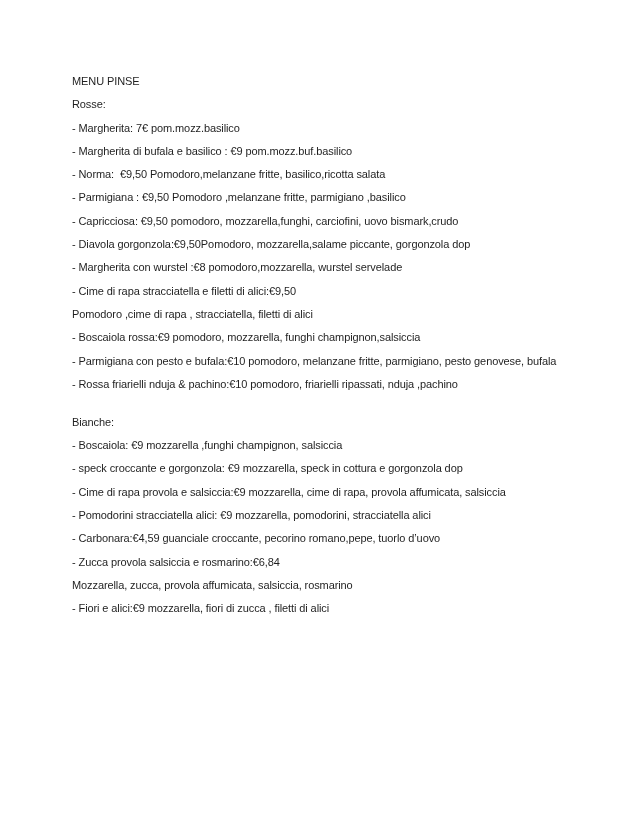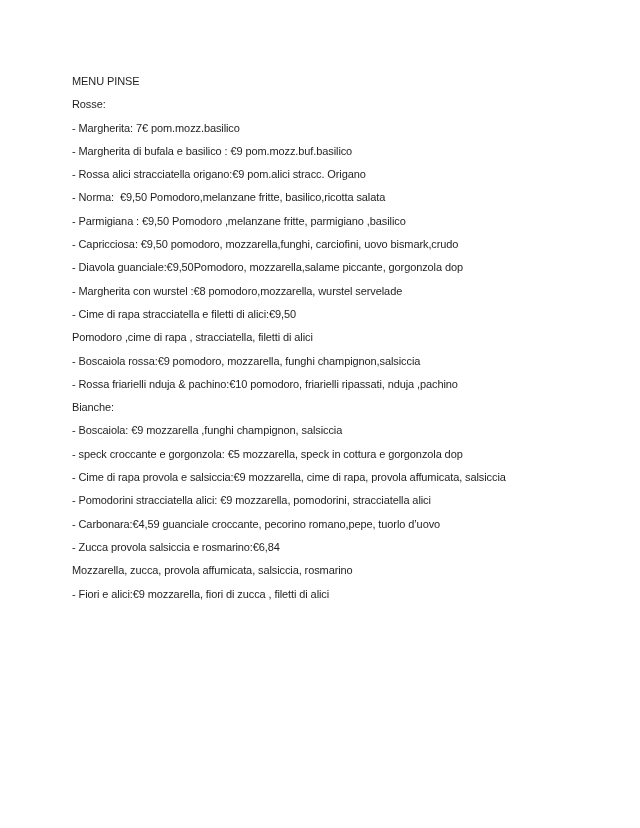--- a/index.html
+++ b/index.html
@@ -23,53 +23,53 @@
   }
   .line {
     margin: 0 0 9.3px 0;
     font-size: 11px;
     line-height: 14px;
     letter-spacing: -0.1px;
     white-space: pre-wrap;
     color: #1f1f1f;
   }
   .section-gap {
-    margin-top: 9px;
+    margin-top: 24px;
   }
 </style>
 </head>
 <body>
 
 <div class="page">
 
   <p class="line">MENU PINSE</p>
 
   <section>
     <p class="line">Rosse:</p>
     <div>
         <p class="line">- Margherita: 7€ pom.mozz.basilico</p>
         <p class="line">- Margherita di bufala e basilico : €9 pom.mozz.buf.basilico</p>
-        <p class="line">- Rossa alici stracciatella origano:€9 pom.alici stracc. Origano</p>
         <p class="line">- Norma:  €9,50 Pomodoro,melanzane fritte, basilico,ricotta salata</p>
         <p class="line">- Parmigiana : €9,50 Pomodoro ,melanzane fritte, parmigiano ,basilico</p>
         <p class="line">- Capricciosa: €9,50 pomodoro, mozzarella,funghi, carciofini, uovo bismark,crudo</p>
-        <p class="line">- Diavola guanciale:€9,50Pomodoro, mozzarella,salame piccante, gorgonzola dop</p>
+        <p class="line">- Diavola gorgonzola:€9,50Pomodoro, mozzarella,salame piccante, gorgonzola dop</p>
         <p class="line">- Margherita con wurstel :€8 pomodoro,mozzarella, wurstel servelade</p>
         <p class="line">- Cime di rapa stracciatella e filetti di alici:€9,50</p>
         <p class="line">Pomodoro ,cime di rapa , stracciatella, filetti di alici</p>
         <p class="line">- Boscaiola rossa:€9 pomodoro, mozzarella, funghi champignon,salsiccia</p>
+        <p class="line">- Parmigiana con pesto e bufala:€10 pomodoro, melanzane fritte, parmigiano, pesto genovese, bufala</p>
         <p class="line">- Rossa friarielli nduja &amp; pachino:€10 pomodoro, friarielli ripassati, nduja ,pachino</p>
       </div>
   </section>
 
   <section class="section-gap">
     <p class="line">Bianche:</p>
     <div>
         <p class="line">- Boscaiola: €9 mozzarella ,funghi champignon, salsiccia</p>
-        <p class="line">- speck croccante e gorgonzola: €5 mozzarella, speck in cottura e gorgonzola dop</p>
+        <p class="line">- speck croccante e gorgonzola: €9 mozzarella, speck in cottura e gorgonzola dop</p>
         <p class="line">- Cime di rapa provola e salsiccia:€9 mozzarella, cime di rapa, provola affumicata, salsiccia</p>
         <p class="line">- Pomodorini stracciatella alici: €9 mozzarella, pomodorini, stracciatella alici</p>
         <p class="line">- Carbonara:€4,59 guanciale croccante, pecorino romano,pepe, tuorlo d’uovo</p>
         <p class="line">- Zucca provola salsiccia e rosmarino:€6,84</p>
         <p class="line">Mozzarella, zucca, provola affumicata, salsiccia, rosmarino</p>
         <p class="line">- Fiori e alici:€9 mozzarella, fiori di zucca , filetti di alici</p>
       </div>
   </section>
 
 </div>

